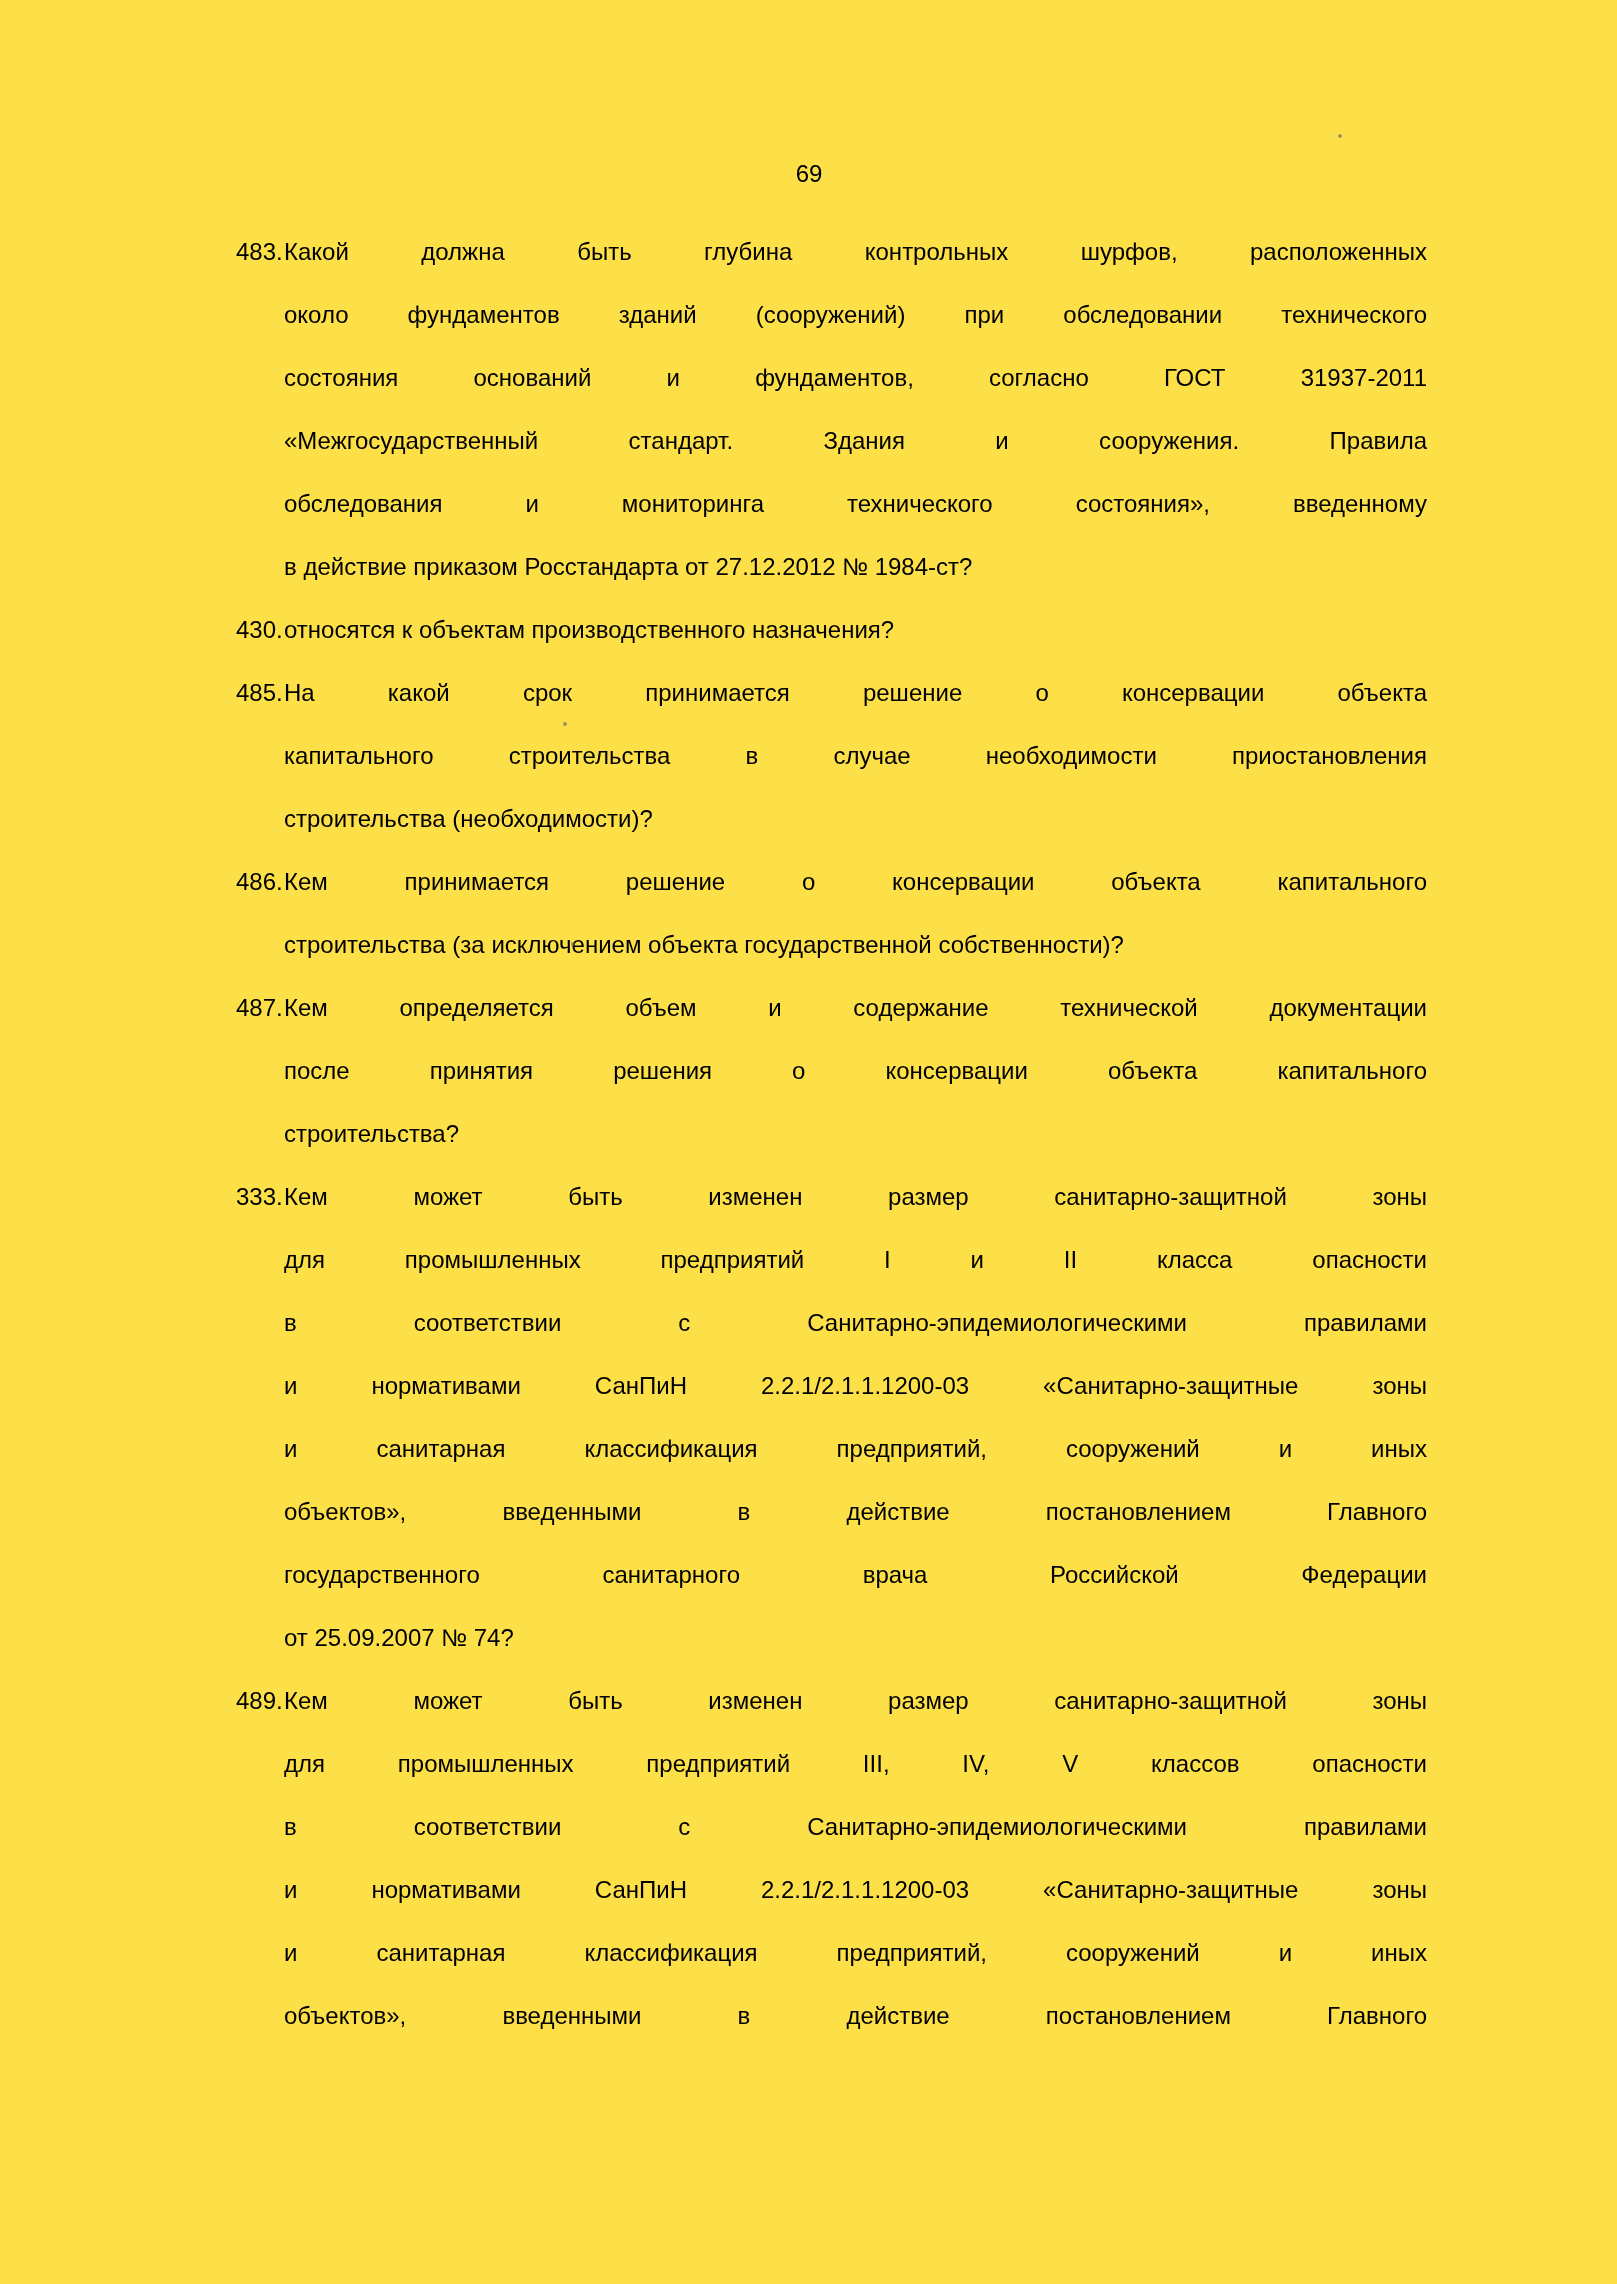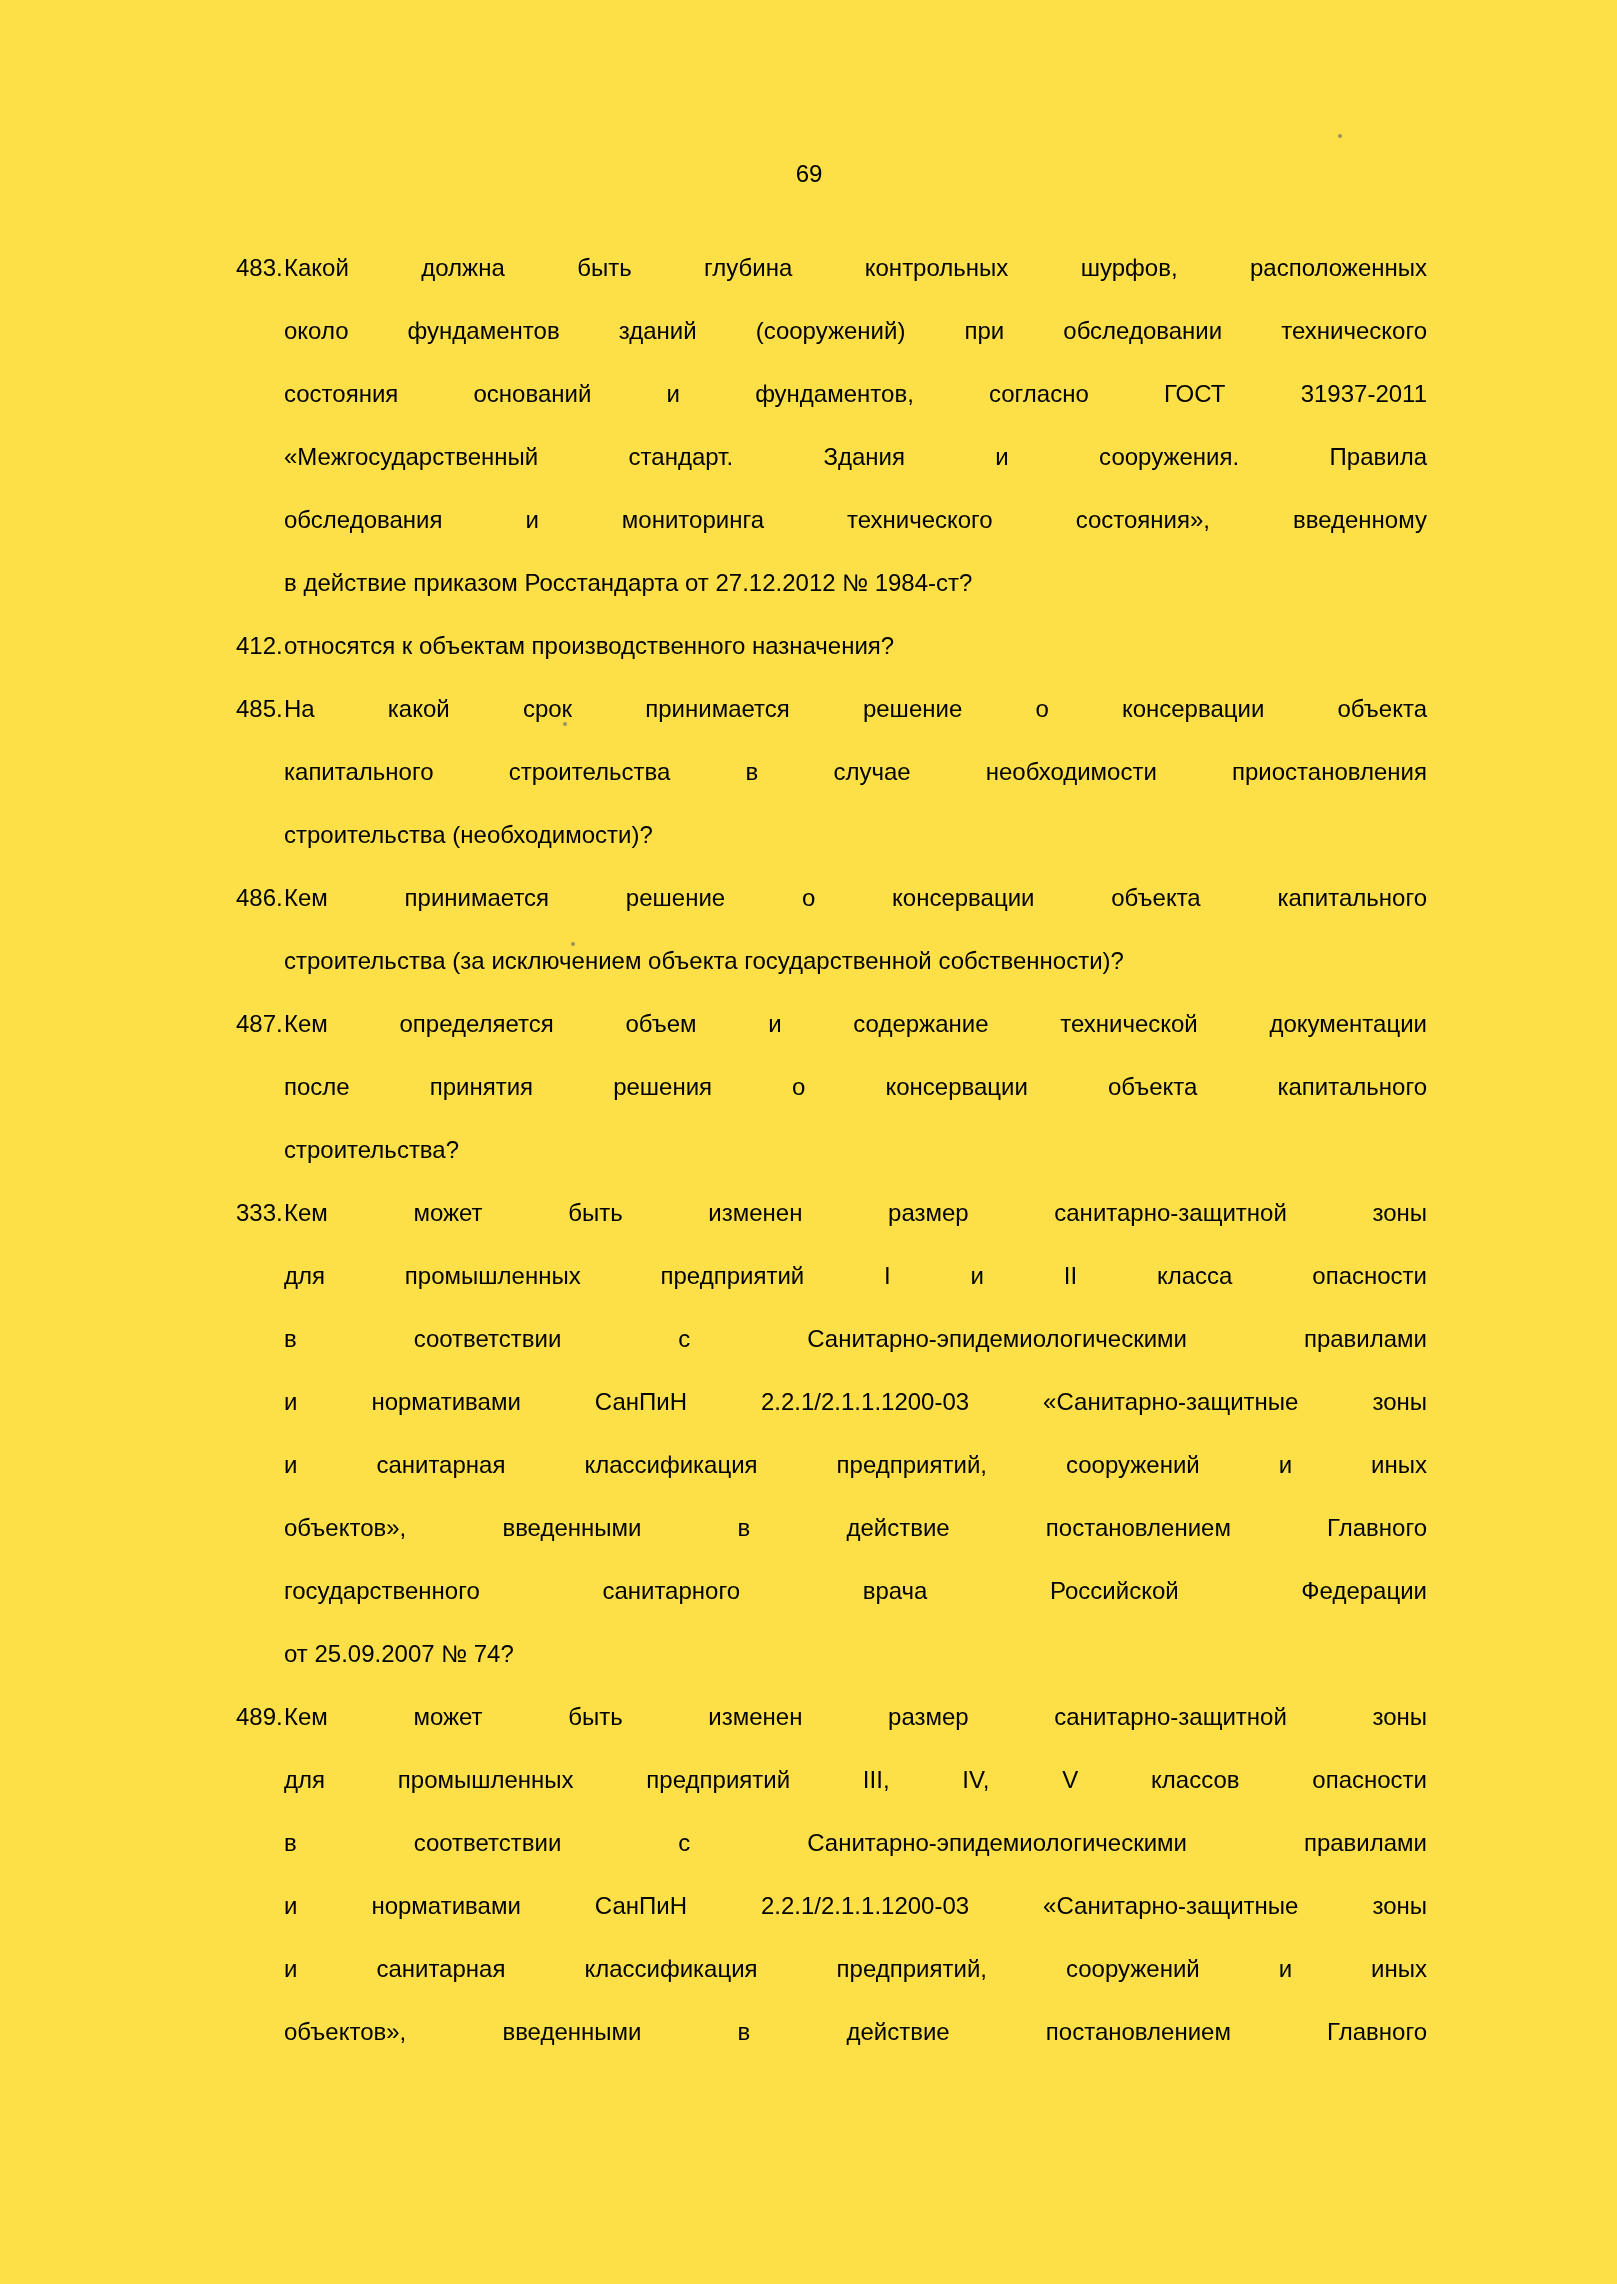--- a/index.html
+++ b/index.html
@@ -21,21 +21,21 @@
     position: absolute;
     top: 158px;
     left: 0;
     width: 1618px;
     height: 31px;
     line-height: 31px;
     text-align: center;
   }
   .content {
     position: absolute;
-    top: 236px;
+    top: 220px;
     left: 236px;
     width: 1191px;
   }
   .item {
     position: relative;
   }
   .num {
     position: absolute;
     left: 0;
     top: 0;
@@ -73,21 +73,21 @@
       <span class="num">483.</span>
       <div class="line first">Какой должна быть глубина контрольных шурфов, расположенных</div>
       <div class="line cont">около фундаментов зданий (сооружений) при обследовании технического</div>
       <div class="line cont">состояния оснований и фундаментов, согласно ГОСТ 31937-2011</div>
       <div class="line cont">«Межгосударственный стандарт. Здания и сооружения. Правила</div>
       <div class="line cont">обследования и мониторинга технического состояния», введенному</div>
       <div class="line cont last">в действие приказом Росстандарта от 27.12.2012 № 1984-ст?</div>
     </div>
 
     <div class="item">
-      <span class="num">412.</span>
+      <span class="num">430.</span>
       <div class="line cont last">относятся к объектам производственного назначения?</div>
     </div>
 
     <div class="item">
       <span class="num">485.</span>
       <div class="line first">На какой срок принимается решение о консервации объекта</div>
       <div class="line cont">капитального строительства в случае необходимости приостановления</div>
       <div class="line cont last">строительства (необходимости)?</div>
     </div>
 

